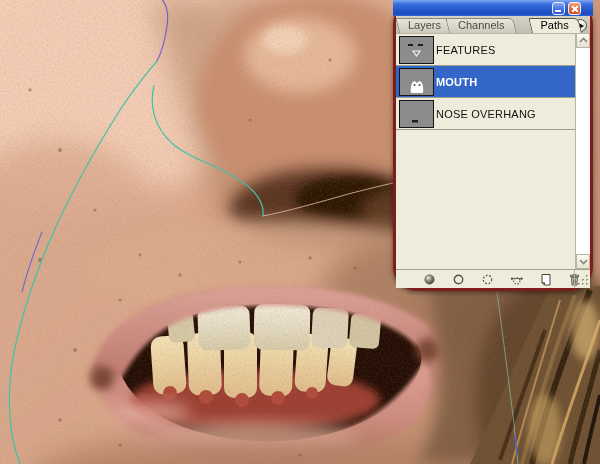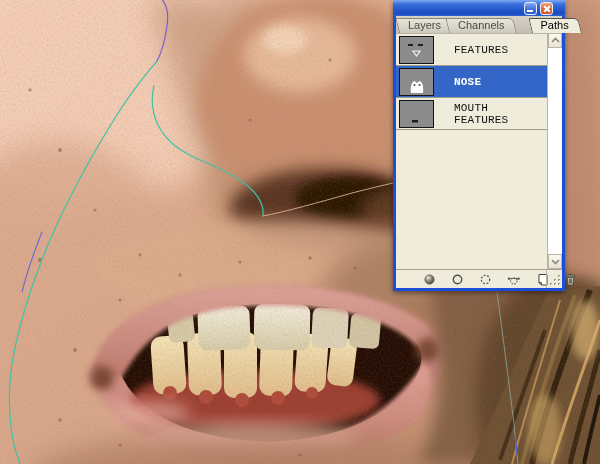--- a/index.html
+++ b/index.html
@@ -1,23 +1,23 @@
 <!DOCTYPE html>
 <html><head>
 <meta charset="utf-8">
 <style>
   html,body{margin:0;padding:0;background:#444;}
   .stage{position:relative;width:600px;height:464px;overflow:hidden;
          font-family:"Liberation Sans",sans-serif;-webkit-font-smoothing:none;}
   .photo{position:absolute;inset:0;}
 
   
-  .panel{position:absolute;left:393px;top:0;width:172px;height:291px;
-         background:#1d4ed8;box-sizing:border-box;
-         box-shadow:0 2px 5px rgba(0,0,0,.45);}
+  .panel{position:absolute;left:393px;top:0;width:200px;height:291px;
+         background:#7f1d1d;box-sizing:border-box;
+         box-shadow:0 2px 5px rgba(0,0,0,.45);border-radius:24px;}
   .titlebar{height:16px;display:flex;justify-content:flex-end;align-items:center;
             padding-right:12px;gap:3px;
             background:linear-gradient(180deg,#7FA9F2 0%,#3A6FDC 25%,#2458CC 60%,#1C4CBE 85%,#2E63D4 100%);}
   .wbtn{width:13px;height:13px;border:1px solid #EAF0FC;border-radius:3px;
         box-sizing:border-box;position:relative;cursor:pointer;}
   .wbtn-min{background:linear-gradient(180deg,#86ACF3 0%,#4A77DE 50%,#2B57C8 100%);}
   .wbtn-min span{position:absolute;left:2px;bottom:2px;width:6px;height:2px;background:#fff;}
   .wbtn-close{background:linear-gradient(180deg,#F4A87E 0%,#E4703F 45%,#CE4F1F 100%);}
   .wbtn-close i{position:absolute;left:5px;top:2px;width:2px;height:8px;background:#fff;transform:rotate(45deg);}
   .wbtn-close b{position:absolute;left:5px;top:2px;width:2px;height:8px;background:#fff;transform:rotate(-45deg);}
@@ -36,21 +36,21 @@
   .tab.active::before{background:#EFECDB;border-color:#55524A;}
   .menubtn{position:absolute;right:3px;top:3px;width:13px;height:13px;border-radius:50%;
        background:radial-gradient(circle at 35% 30%,#FFFFFF,#E8E4D4 60%,#C9C5B5);
        border:1px solid #55524A;box-sizing:border-box;cursor:pointer;}
   .menubtn i{position:absolute;left:4px;top:3px;width:0;height:0;
        border-left:5px solid #111;border-top:3px solid transparent;border-bottom:3px solid transparent;}
 
   .pbody{flex:1;display:flex;min-height:0;}
   .list{flex:1;border-top:1px solid #B9B5A5;}
   .prow{height:31px;border-bottom:1px solid #A29E8E;display:flex;align-items:center;
-        gap:20px;padding-left:3px;cursor:pointer;font-family:Liberation Mono, monospace;}
+        gap:2px;padding-left:3px;cursor:pointer;}
   .prow .label{font-size:11px;color:#111;letter-spacing:.2px;}
   .prow.selected{background:#3366C6;}
   .prow.selected .label{color:#fff;font-weight:bold;}
   .thumb{width:33px;height:26px;background:#8C8C8C;border:1px solid #151515;flex:none;}
   .thumb svg{display:block;}
 
   .scroll{width:15px;background:#fff;border-left:1px solid #B9B5A5;display:flex;
           flex-direction:column;box-sizing:border-box;}
   .sbtn{height:15px;background:linear-gradient(180deg,#FDFBF2,#E6E2D1);
         border:1px solid #B9B5A5;box-sizing:border-box;display:flex;
@@ -248,30 +248,30 @@
           </div>
 
           <div class="prow selected">
             <span class="thumb">
               <svg width="33" height="26" viewBox="0 0 33 26">
                 <path d="M11,24 C10,17 12,12 15,12 C16,14.5 18,14.5 19,12 C22,12 24,17 23,24 Z" fill="#FFFFFF"></path>
                 <circle cx="14.5" cy="16" r="1" fill="#444"></circle>
                   <circle cx="19.5" cy="16" r="1" fill="#444"></circle>
               </svg>
             </span>
-            <span class="label">NOSE</span>
+            <span class="label">MOUTH</span>
           </div>
 
           <div class="prow">
             <span class="thumb">
               <svg width="33" height="26" viewBox="0 0 33 26">
                 <rect x="12" y="19" width="6" height="2.5" fill="#1E1E1E"></rect>
               </svg>
             </span>
-            <span class="label">MOUTH FEATURES</span>
+            <span class="label">NOSE OVERHANG</span>
           </div>
 
         </div>
 
         <div class="scroll">
           <div class="sbtn">
             <svg width="11" height="7" viewBox="0 0 11 7">
               <polyline points="2,5 5.5,1.5 9,5" stroke="#8A8578" stroke-width="1.6" fill="none"></polyline>
             </svg>
           </div>

